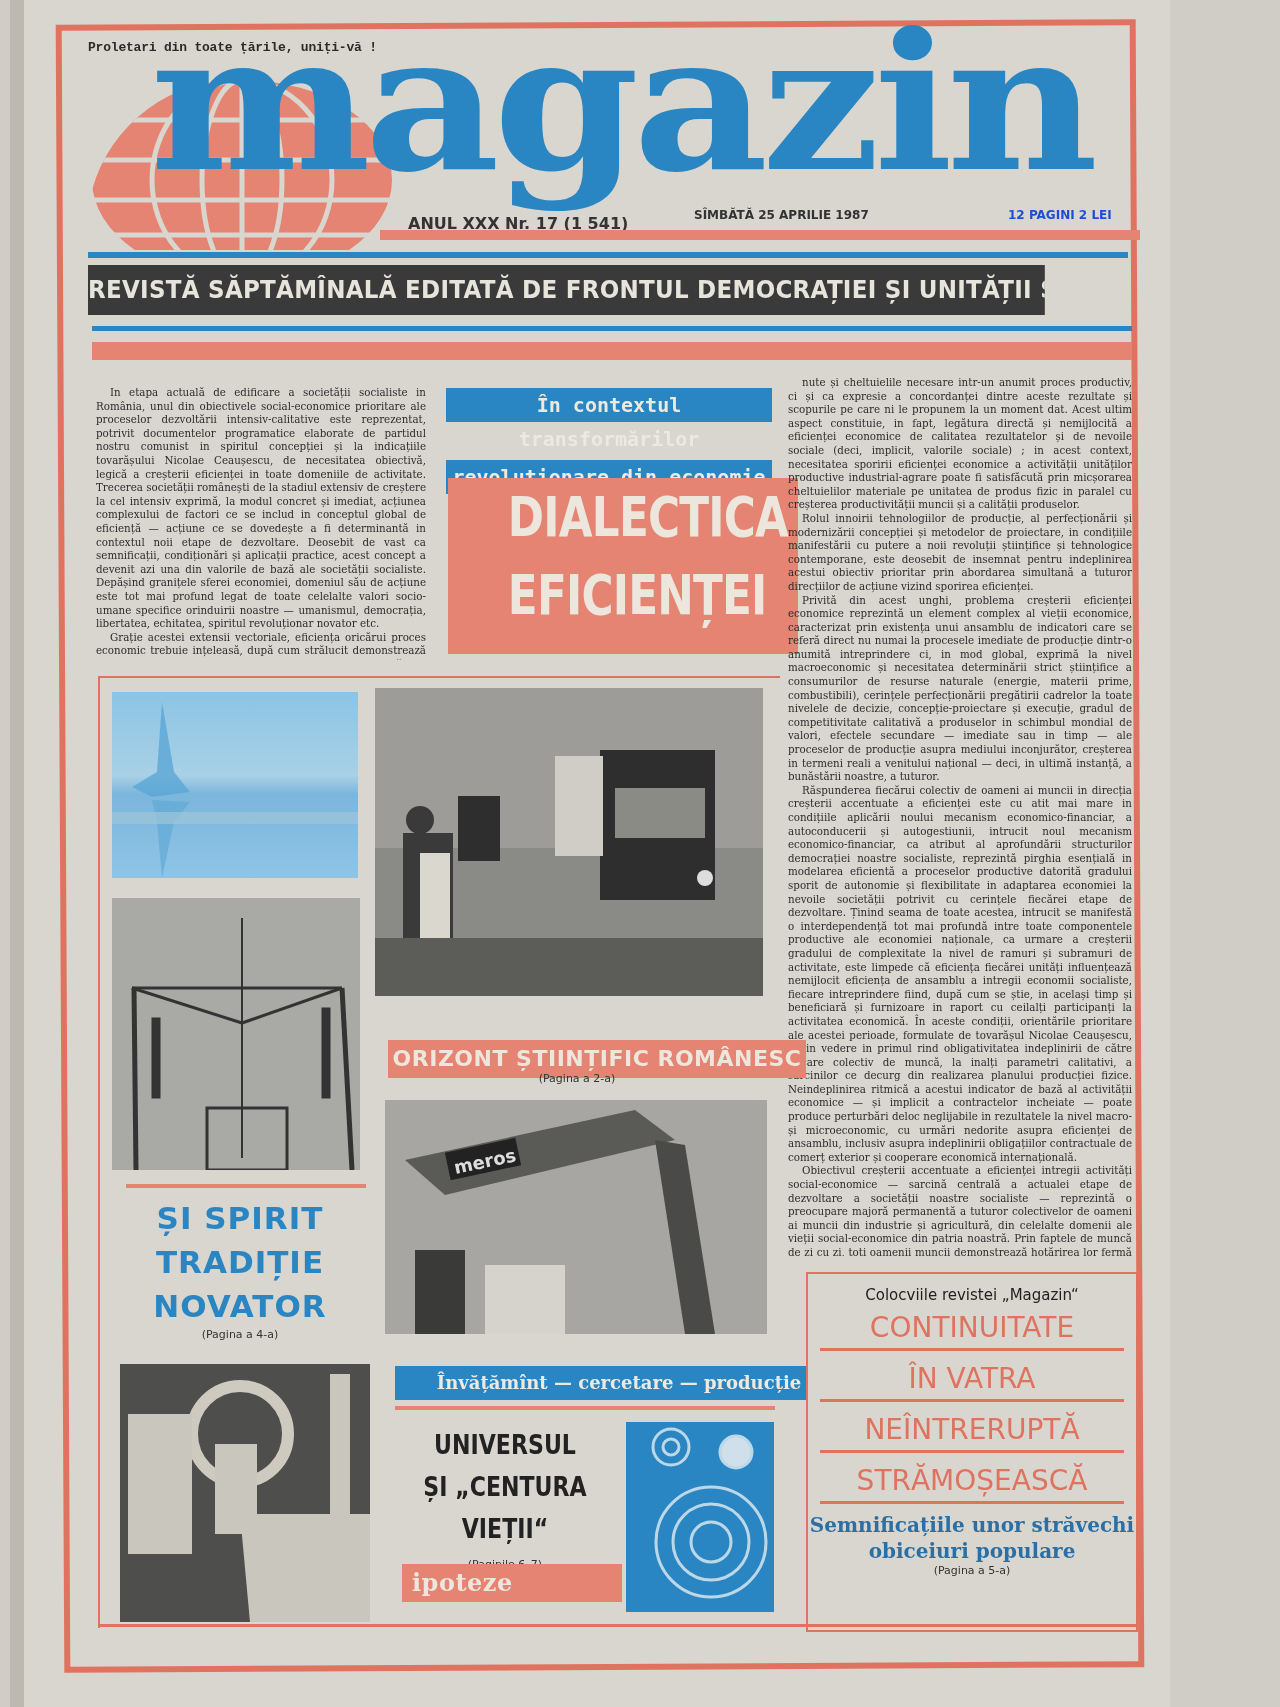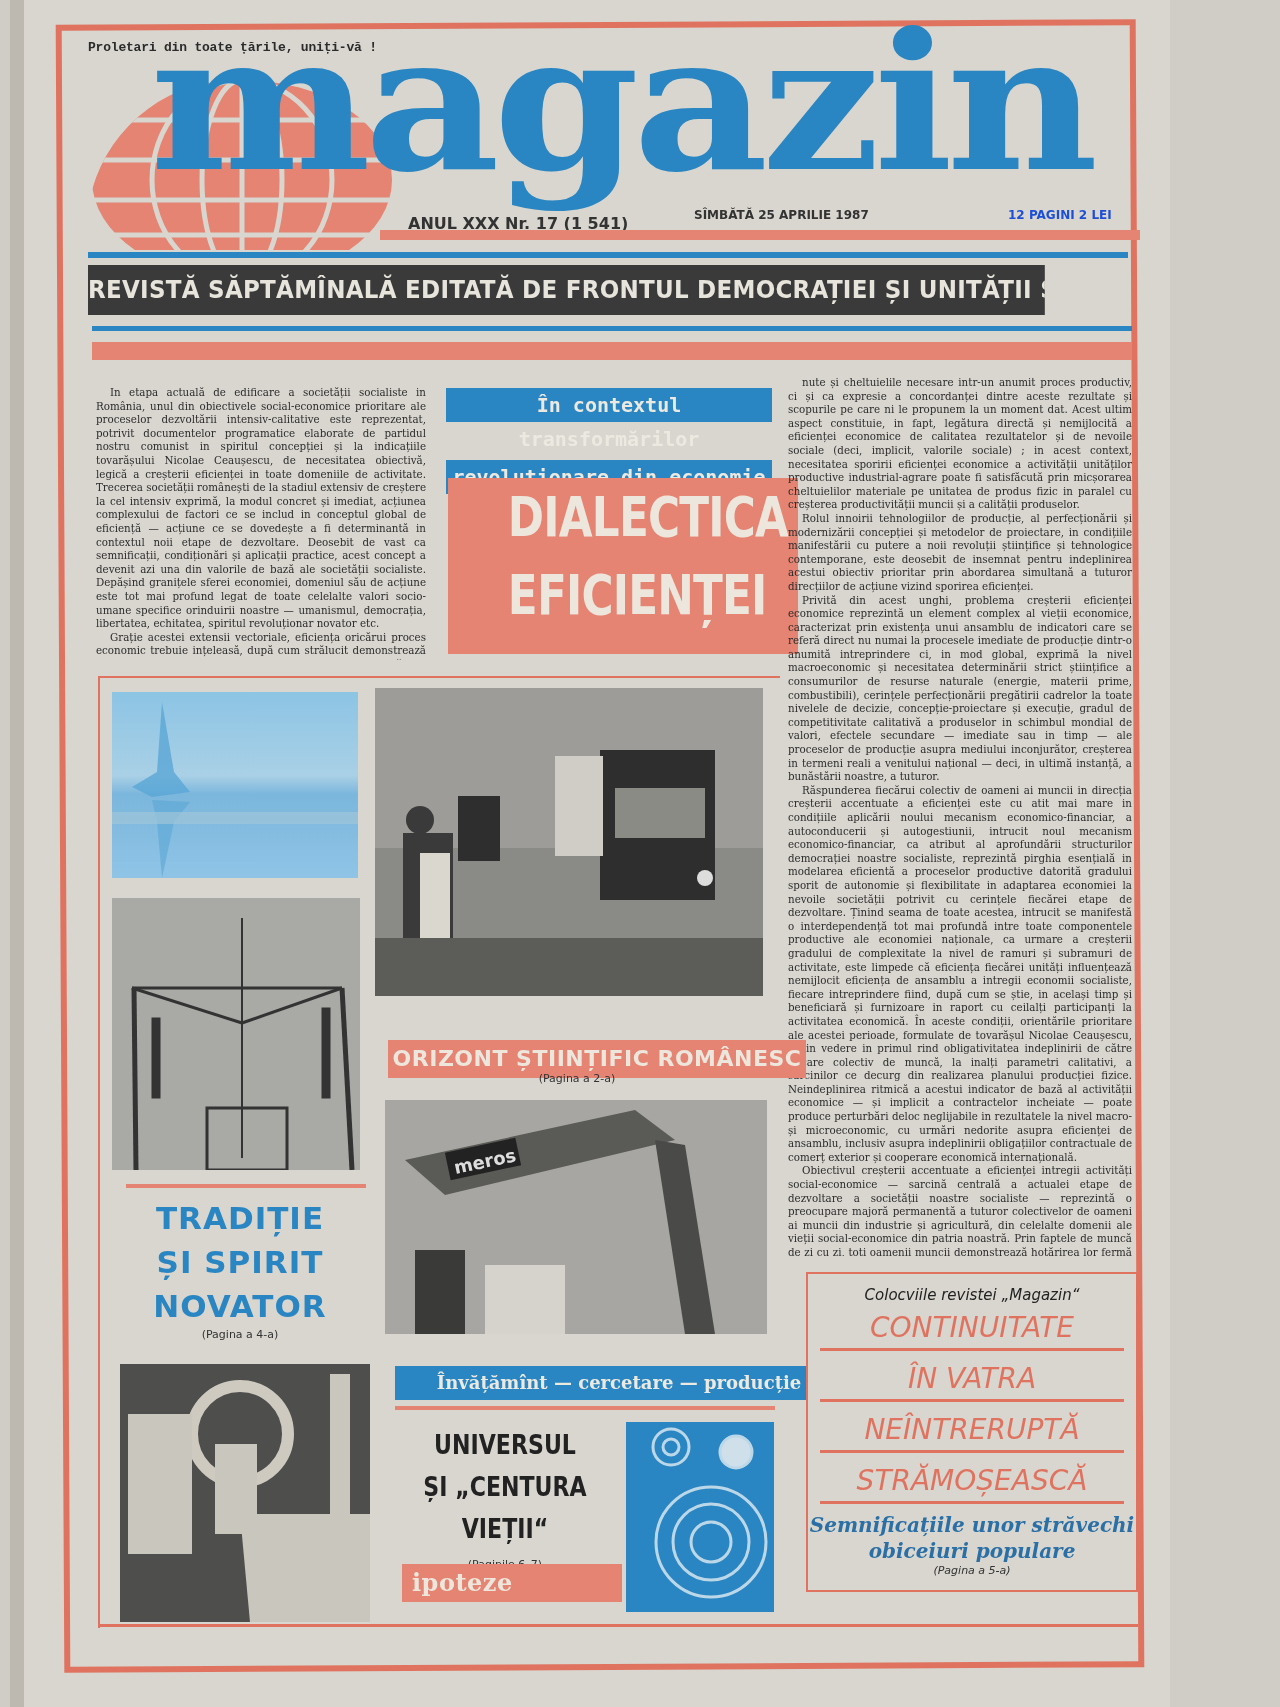--- a/index.html
+++ b/index.html
@@ -112,22 +112,22 @@
     <line x1="22" y1="90" x2="24" y2="272" stroke-width="5"></line>
     <line x1="230" y1="90" x2="240" y2="272" stroke-width="5"></line>
     <rect x="40" y="120" width="8" height="80" fill="#333"></rect>
     <rect x="210" y="110" width="8" height="90" fill="#333"></rect>
     <rect x="95" y="210" width="80" height="62" stroke-width="3"></rect>
   </svg>
 </div>
 
 <div class="abs bar-red" style="left:126px;top:1184px;width:240px;height:4px;"></div>
 <div class="abs" style="left:112px;top:1196px;width:256px;">
+  <div class="blue-title">ȘI SPIRIT</div>
   <div class="blue-title">TRADIȚIE</div>
-  <div class="blue-title">ȘI SPIRIT</div>
   <div class="blue-title">NOVATOR</div>
   <div class="page-ref">(Pagina a 4-a)</div>
 </div>
 
 <div class="abs photo" style="left:120px;top:1364px;width:250px;height:258px;background:#4e4e4c;">
   <svg width="250" height="258">
     <circle cx="120" cy="70" r="48" fill="none" stroke="#cfcac0" stroke-width="12"></circle>
     <rect x="8" y="50" width="64" height="140" fill="#c9c6bd"></rect>
     <rect x="95" y="80" width="42" height="90" fill="#c9c6bd"></rect>
     <polygon points="120,150 250,150 250,258 130,258" fill="#c9c6bd"></polygon>
@@ -178,21 +178,21 @@
   <svg width="148" height="190" fill="none" stroke="#bcd8e8" stroke-width="3">
     <circle cx="85" cy="120" r="55"></circle>
       <circle cx="85" cy="120" r="38"></circle>
       <circle cx="85" cy="120" r="20"></circle>
     <circle cx="45" cy="25" r="18"></circle>
       <circle cx="45" cy="25" r="8"></circle>
     <circle cx="110" cy="30" r="16" fill="#cfe0ea"></circle>
   </svg>
 </div>
 
-<div class="abs" style="left:806px;top:1272px;width:332px;height:320px;border:2px solid #e0735f;box-sizing:border-box;padding-top:12px;font-style:italic;">
+<div class="abs" style="left:806px;top:1272px;width:332px;height:360px;border:2px solid #e0735f;box-sizing:border-box;padding-top:12px;">
   <div style="font-family:'DejaVu Sans',sans-serif;font-size:15px;text-align:center;color:#222;margin-bottom:4px;">Colocviile revistei „Magazin“</div>
   <div class="red-title">CONTINUITATE</div>
   <div class="red-title">ÎN VATRA</div>
   <div class="red-title">NEÎNTRERUPTĂ</div>
   <div class="red-title">STRĂMOȘEASCĂ</div>
   <div class="semn">Semnificațiile unor străvechi</div>
   <div class="semn">obiceiuri populare</div>
   <div class="page-ref">(Pagina a 5-a)</div>
 </div>
 

